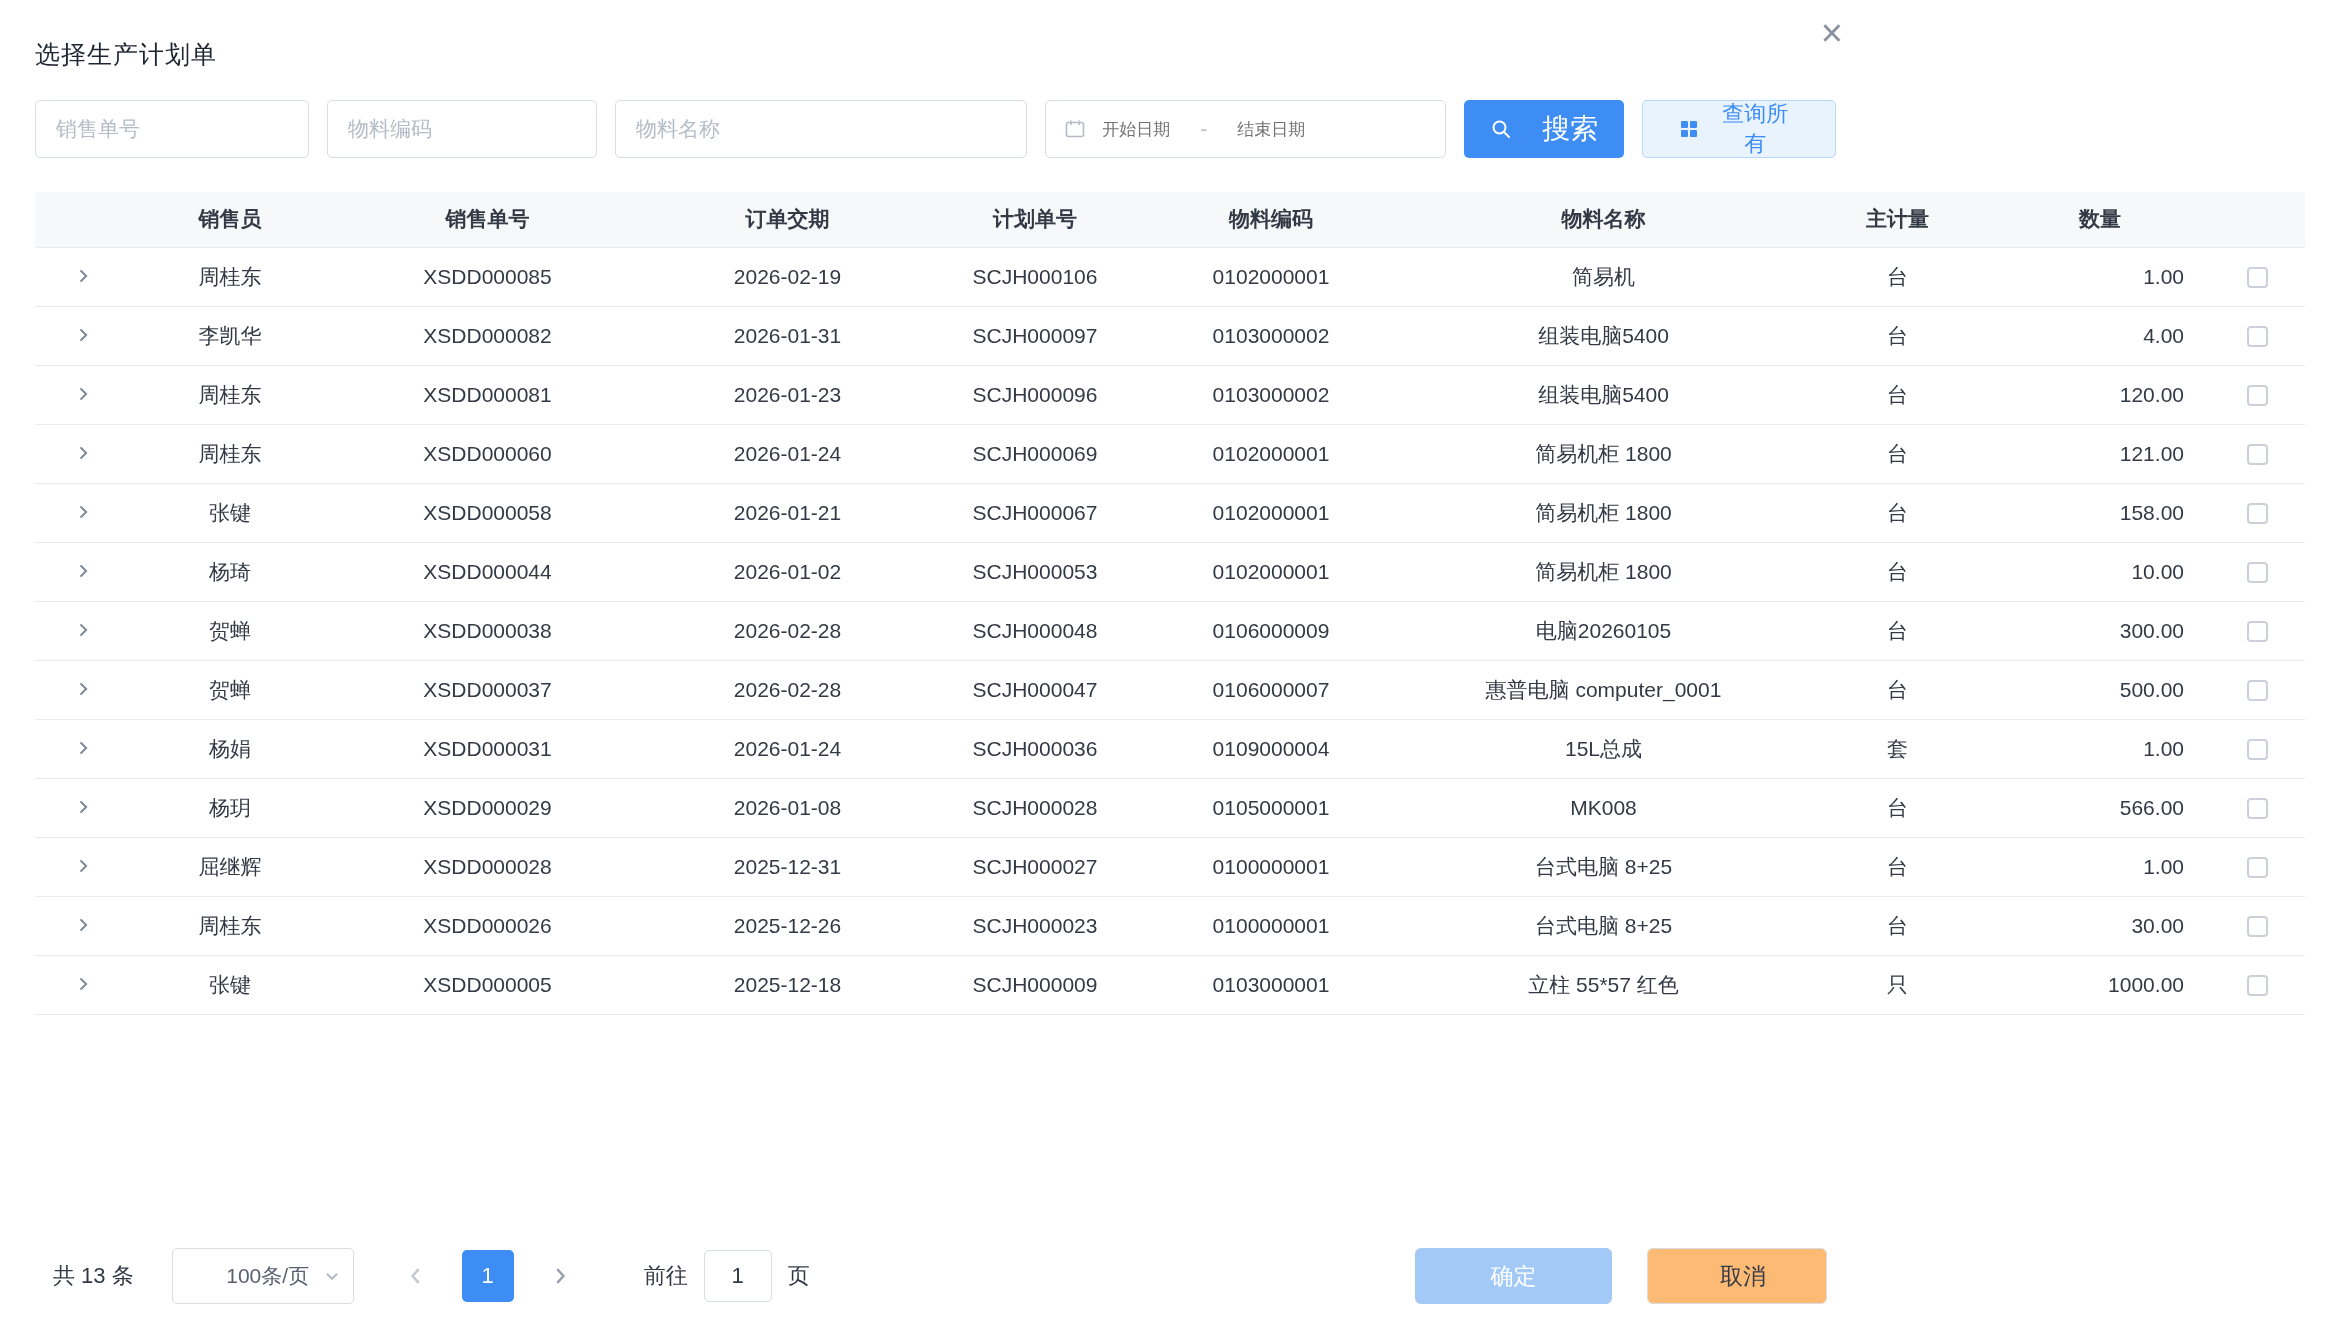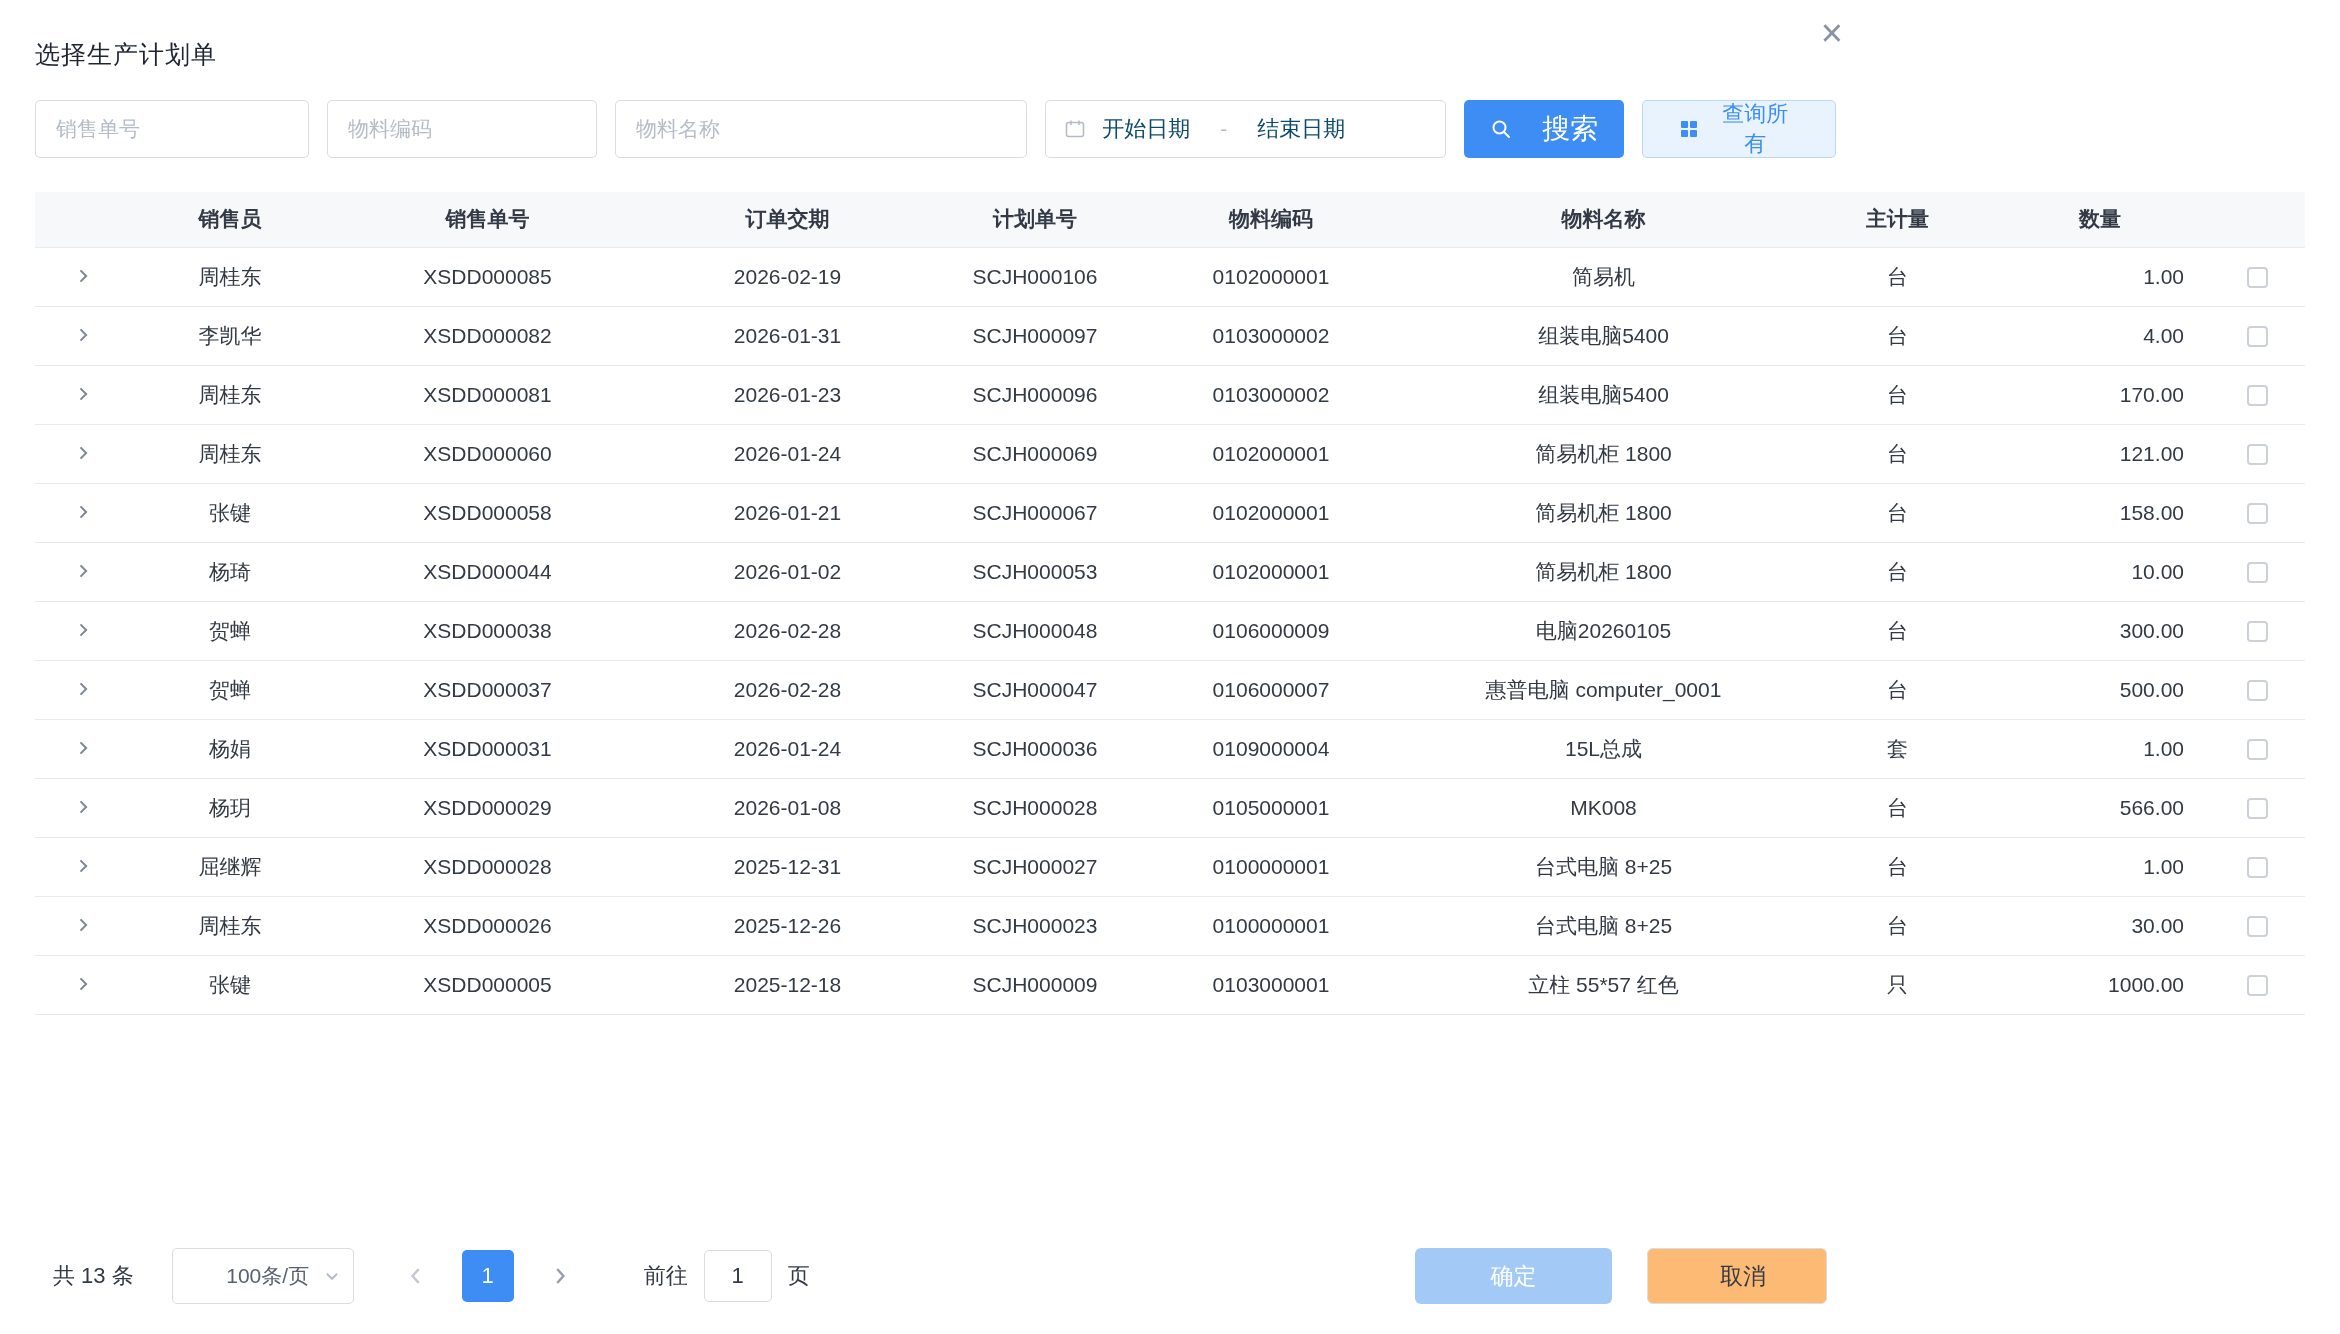--- a/index.html
+++ b/index.html
@@ -29,21 +29,21 @@
   .inp {
     height: 58px; border: 1px solid #d8dce3; border-radius: 5px;
     padding: 0 20px; font-size: 21px; color: #333a45; outline: none; background: #fff;
   }
   .inp::placeholder { color: #b6bcc7; }
   .w1 { width: 274px; } .w2 { width: 270px; } .w3 { width: 413px; }
   .date-range {
     width: 402px; height: 58px; border: 1px solid #d8dce3; border-radius: 5px;
     display: flex; align-items: center; padding: 0 18px; cursor: pointer; background: #fff;
   }
-  .date-range .ph { color: #0c4a6e; font-size: 22px; text-align: right; }
+  .date-range .ph { color: #737373; font-size: 17px; text-align: right; }
   .date-range .cal { display: flex; margin-right: 16px; }
   .date-range .sep { color: #b6bcc7; font-size: 21px; margin: 0 30px; }
   .search-btn {
     height: 58px; min-width: 160px; padding: 0 26px;
     background: #3d8df5; color: #fff; border: none; border-radius: 5px;
     font-size: 28px; display: flex; align-items: center; justify-content: space-between; gap: 12px;
     cursor: pointer; font-family: inherit;
   }
   .query-all-btn {
     margin-left: auto; height: 58px; padding: 0 36px;
@@ -218,21 +218,21 @@
                   <path d="M6 3.5 L10.5 8 L6 12.5" fill="none" stroke="#7d8694" stroke-width="1.6"></path>
                 </svg>
               </span></td>
             <td>周桂东</td>
             <td>XSDD000081</td>
             <td>2026-01-23</td>
             <td>SCJH000096</td>
             <td>0103000002</td>
             <td>组装电脑5400</td>
             <td>台</td>
-            <td class="c-qty">170.00</td>
+            <td class="c-qty">120.00</td>
             <td><span class="checkbox"></span></td>
           </tr>
           <tr>
             <td><span class="expand-btn">
                 <svg width="20" height="20" viewBox="0 0 16 16">
                   <path d="M6 3.5 L10.5 8 L6 12.5" fill="none" stroke="#7d8694" stroke-width="1.6"></path>
                 </svg>
               </span></td>
             <td>周桂东</td>
             <td>XSDD000060</td>

